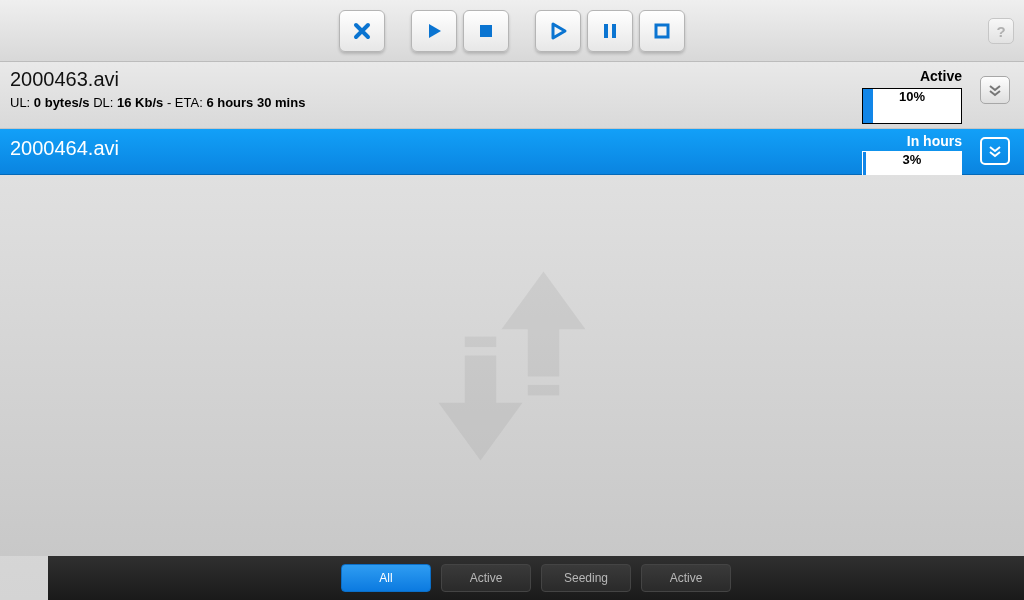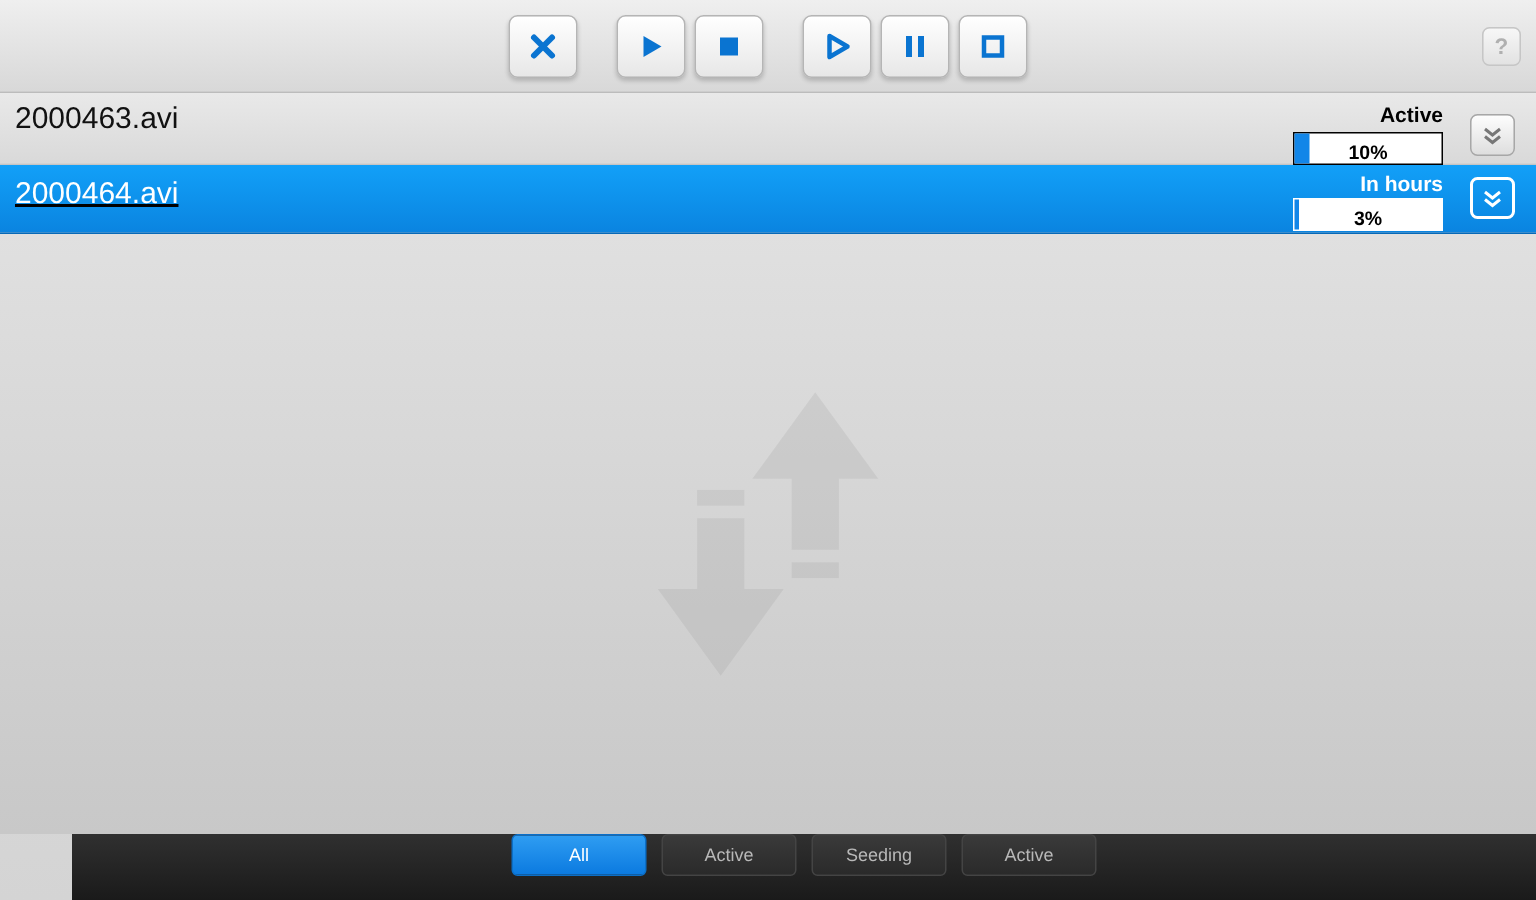--- a/index.html
+++ b/index.html
@@ -52,24 +52,24 @@
   .row .stats { font-size: 13px; color: #000; margin-top: 4px; }
   .row .stats .lbl { font-weight: normal; }
   .row .stats .val { font-weight: bold; }
   .row .status {
     position: absolute; right: 62px; top: 6px;
     font-size: 14px; font-weight: bold; color: #000;
     text-align: right;
   }
   .row .progress {
     position: absolute; right: 62px; top: 26px;
-    width: 100px; height: 22px;
+    width: 100px; height: 36px;
     border: 1px solid #000;
     background: #fff;
-    display: flex; align-items: flex-end; justify-content: center;
+    display: flex; align-items: flex-start; justify-content: center;
     font-size: 13px; font-weight: bold;
   }
   .row .progress .fill {
     position: absolute; left: 0; top: 0; bottom: 0;
     background: #1286e8;
   }
   .row .progress .pct { position: relative; z-index: 1; }
   .row .expand-btn {
     position: absolute; right: 14px; top: 14px;
     width: 30px; height: 28px;
@@ -77,21 +77,20 @@
     border-radius: 5px;
     background: linear-gradient(to bottom,#fdfdfd,#dedede);
     display:flex; align-items:center; justify-content:center;
     color:#777;
   }
 
   
   .row.selected {
     background: linear-gradient(to bottom,#12a0f8,#0a84e0);
     border-bottom: 1px solid #0569b8;
-    text-decoration: underline;
   }
   .row.selected .filename { color: #fff; }
   .row.selected .status { color: #fff; }
   .row.selected .progress { border-color: #fff; }
   .row.selected .expand-btn {
     background: transparent;
     border: 2px solid #fff;
     color: #fff;
   }
   .row.compact { height: 46px; padding-top: 8px; }
@@ -112,21 +111,21 @@
     transform: translate(-50%,-50%);
     opacity: 0.15;
   }
 
   
   .bottom-bar {
     height: 44px;
     background: linear-gradient(to bottom,#303030,#1a1a1a);
     display: flex;
     justify-content: center;
-    align-items: flex-start;
+    align-items: center;
     gap: 10px;
     margin-left: 48px;
   }
   .filter-btn {
     width: 90px; height: 28px;
     border: 1px solid #444;
     border-radius: 4px;
     background: linear-gradient(to bottom,#3a3a3a,#2a2a2a);
     color: #b8b8b8;
     font-size: 12px;
@@ -176,20 +175,25 @@
         <rect x="3" y="3" width="12" height="12" fill="none" stroke="#0a74d1" stroke-width="3"></rect>
       </svg>
   </div>
   <div class="help-btn">?</div>
 </div>
 
 <div class="list">
 
   <div class="row">
     <div class="filename">2000463.avi</div>
+    <div class="stats">
+      <span class="lbl">UL:</span> <span class="val">0 bytes/s</span>
+      <span class="lbl">DL:</span> <span class="val">16 Kb/s</span>
+      <span class="lbl">- </span><span class="lbl">ETA:</span> <span class="val">6 hours 30 mins</span>
+    </div>
     <div class="status">Active</div>
     <div class="progress">
       <div class="fill" style="width:10%"></div>
       <span class="pct">10%</span>
     </div>
     <div class="expand-btn">
       <svg width="16" height="16" viewBox="0 0 16 16">
           <path d="M3 4 L8 8 L13 4 M3 9 L8 13 L13 9" fill="none" stroke="currentColor" stroke-width="2"></path>
         </svg>
     </div>

